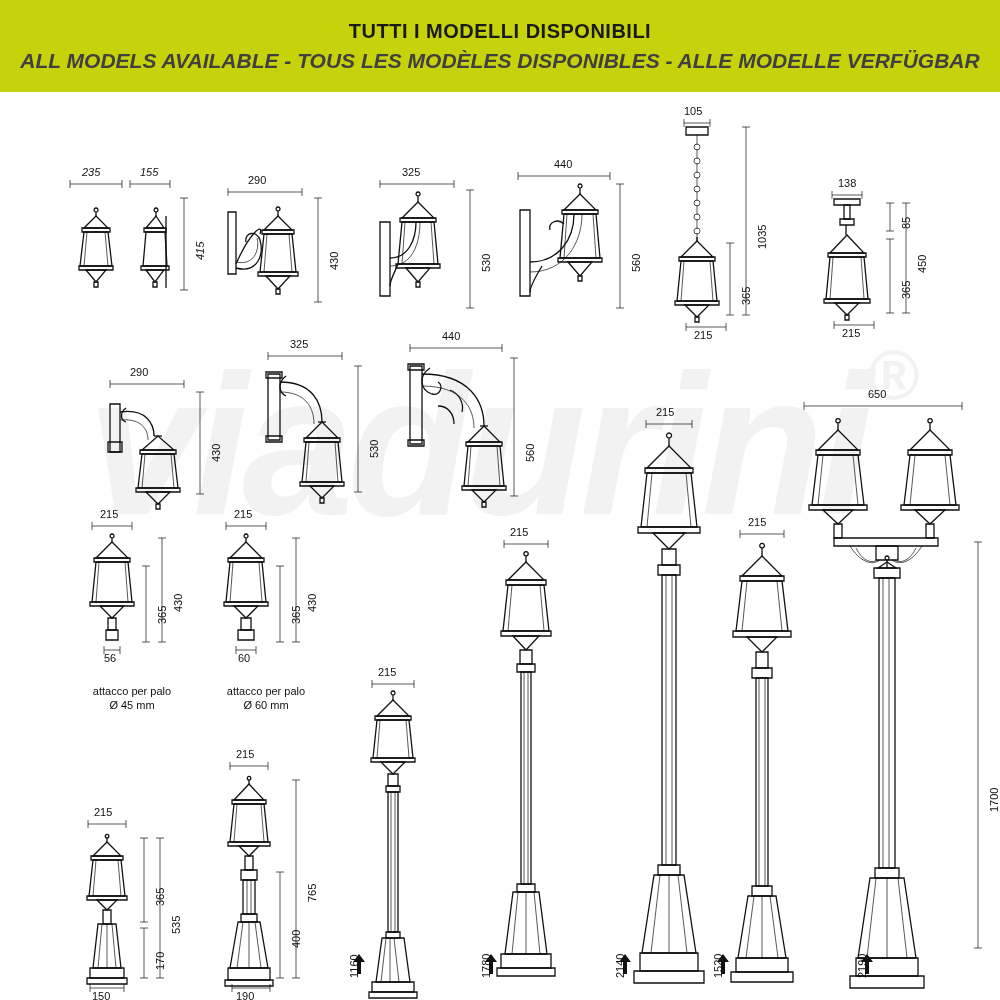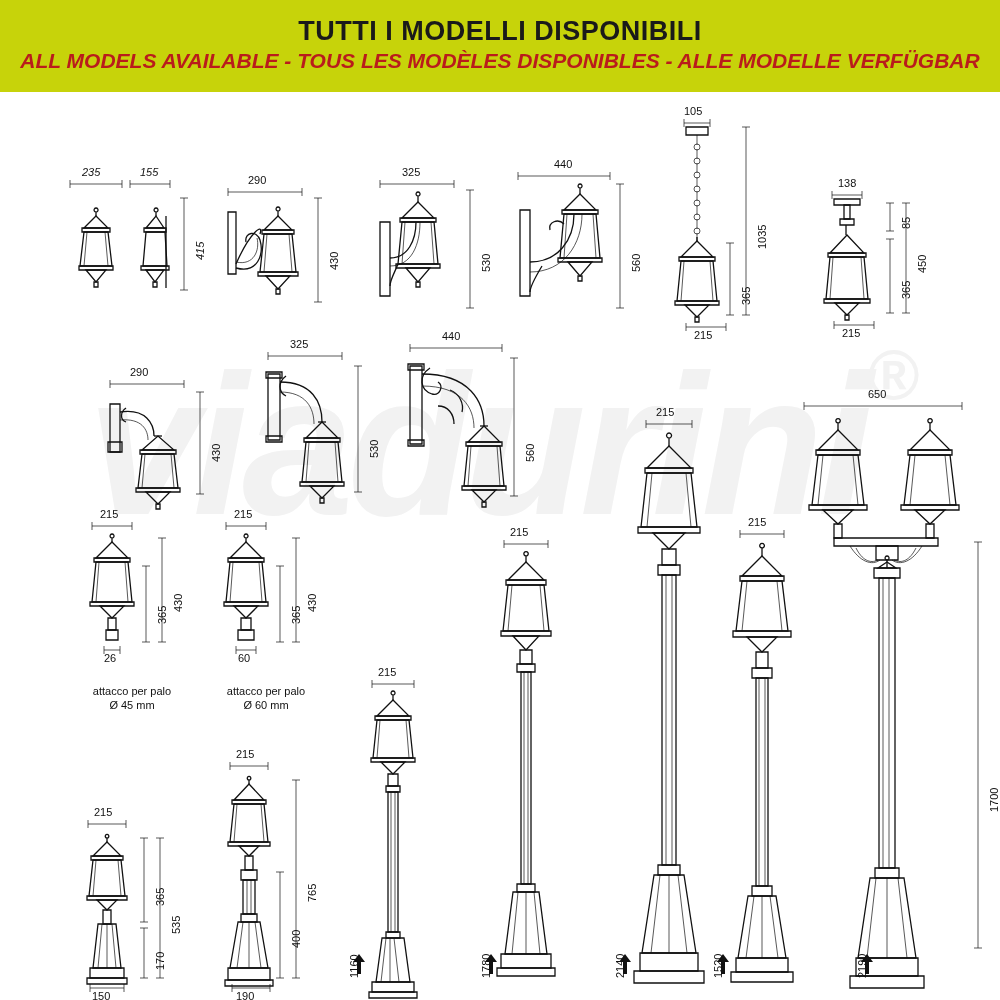--- a/index.html
+++ b/index.html
@@ -11,25 +11,25 @@
     overflow:hidden;
   }
   
   #header{
     position:absolute;left:0;top:0;width:1000px;height:92px;
     background:#c7d30a;
     display:flex;flex-direction:column;align-items:center;justify-content:center;
     box-sizing:border-box;
   }
   #header .line1{
-    font-size:27px;font-weight:bold;color:#1a1a1a;letter-spacing:.5px;
+    font-size:20px;font-weight:bold;color:#1a1a1a;letter-spacing:.5px;
     line-height:30px;
   }
   #header .line2{
-    font-size:21px;font-weight:bold;font-style:italic;color:#b91c1c;
+    font-size:21px;font-weight:bold;font-style:italic;color:#404040;
     line-height:30px;white-space:nowrap;
   }
   
   #watermark{
     position:absolute;left:0;top:330px;width:1000px;height:230px;
     color:#f2f2f2;font-size:200px;font-weight:bold;font-style:italic;
     text-align:center;line-height:230px;letter-spacing:-6px;
     pointer-events:none;user-select:none;
   }
   #watermark .reg{font-size:70px;vertical-align:top;line-height:90px;}
@@ -323,21 +323,21 @@
       <path class="ln2" d="M18 50 l-4 40 h40 l-4 -40 z"></path>
       <path class="thin" d="M21 50 l-3 40 M47 50 l3 40"></path>
       <path class="ln2" d="M12 90 h44 v4 h-44 z"></path>
       <path class="ln2" d="M22 94 l12 12 l12 -12 z"></path>
       <path class="ln2" d="M30 106 h8 v12 h-8 z"></path>
       <path class="ln2" d="M28 118 h12 v10 h-12 z"></path>
     </svg>
     <div class="dimtxt" style="left:22px;top:-4px;">215</div>
     <div class="dimtxt vert" style="left:94px;top:100px;">430</div>
     <div class="dimtxt vert" style="left:78px;top:112px;">365</div>
-    <div class="dimtxt" style="left:26px;top:140px;">26</div>
+    <div class="dimtxt" style="left:26px;top:140px;">56</div>
   </div>
 
   <div class="fig" style="left:212px;top:420px;width:110px;height:150px;">
     <svg width="110" height="150" viewBox="0 0 110 150">
       <path class="thin" d="M14 14 h40 M14 10 v8 M54 10 v8"></path>
       <path class="thin" d="M84 26 v104 M80 26 h8 M80 130 h8"></path>
       <path class="thin" d="M68 54 v76 M64 54 h8 M64 130 h8"></path>
       <path class="thin" d="M24 138 h20 M24 134 v8 M44 134 v8"></path>
       <path class="ln2" d="M34 30 l0 -4 M34 26 a2 2 0 1 1 0.1 0"></path>
       <path class="ln2" d="M18 46 l16 -16 l16 16 z"></path>

